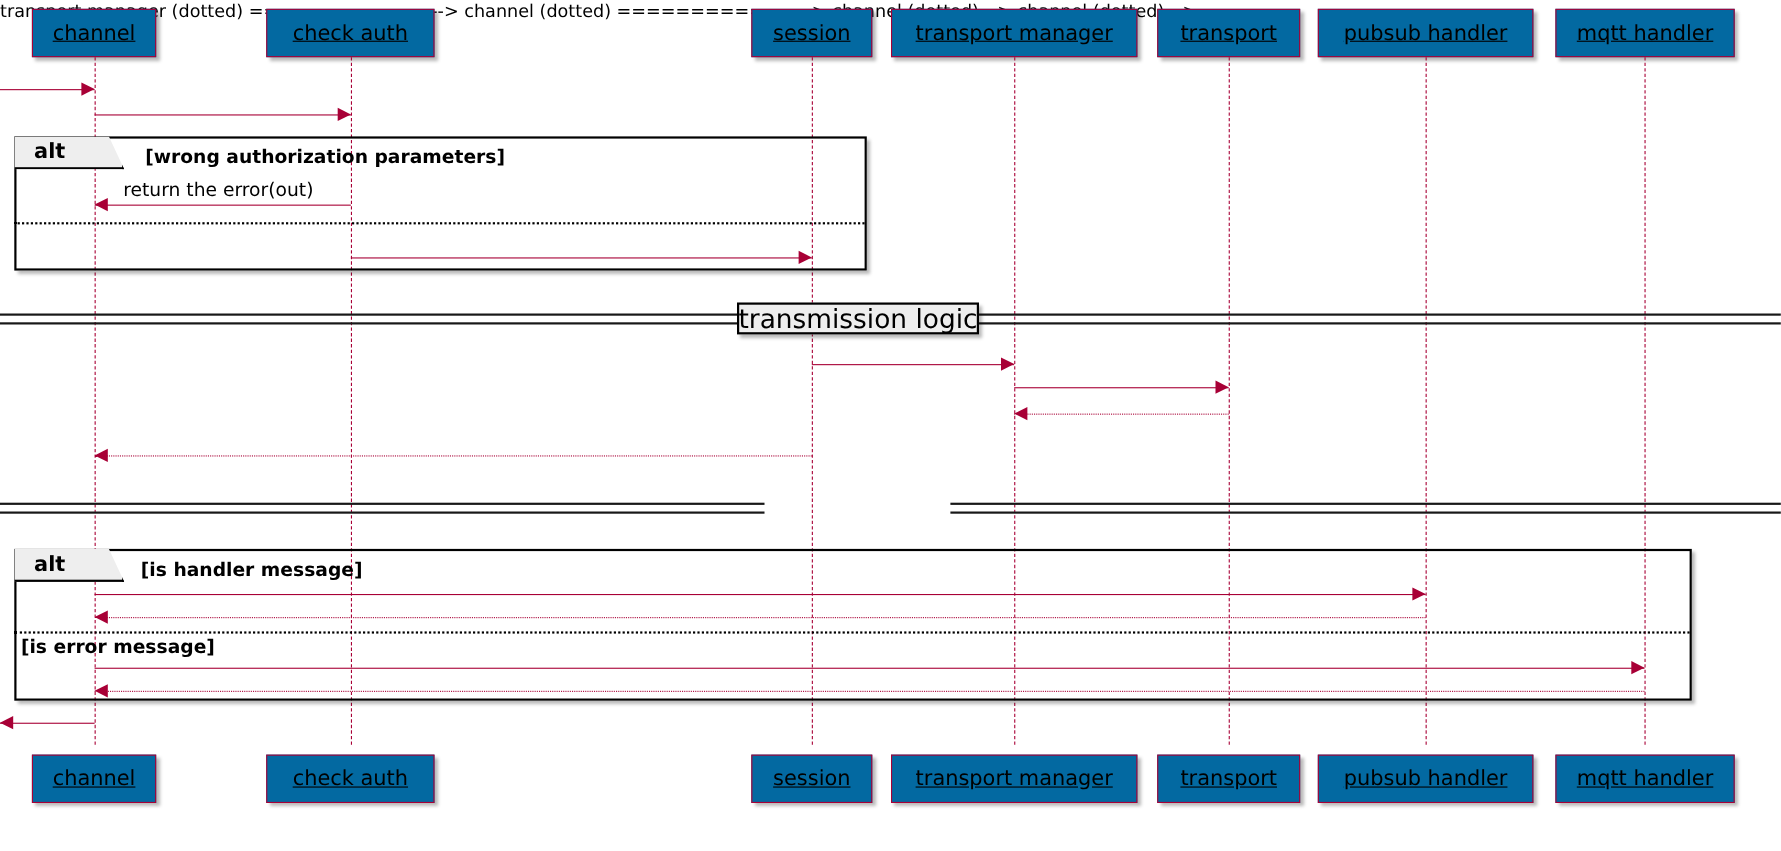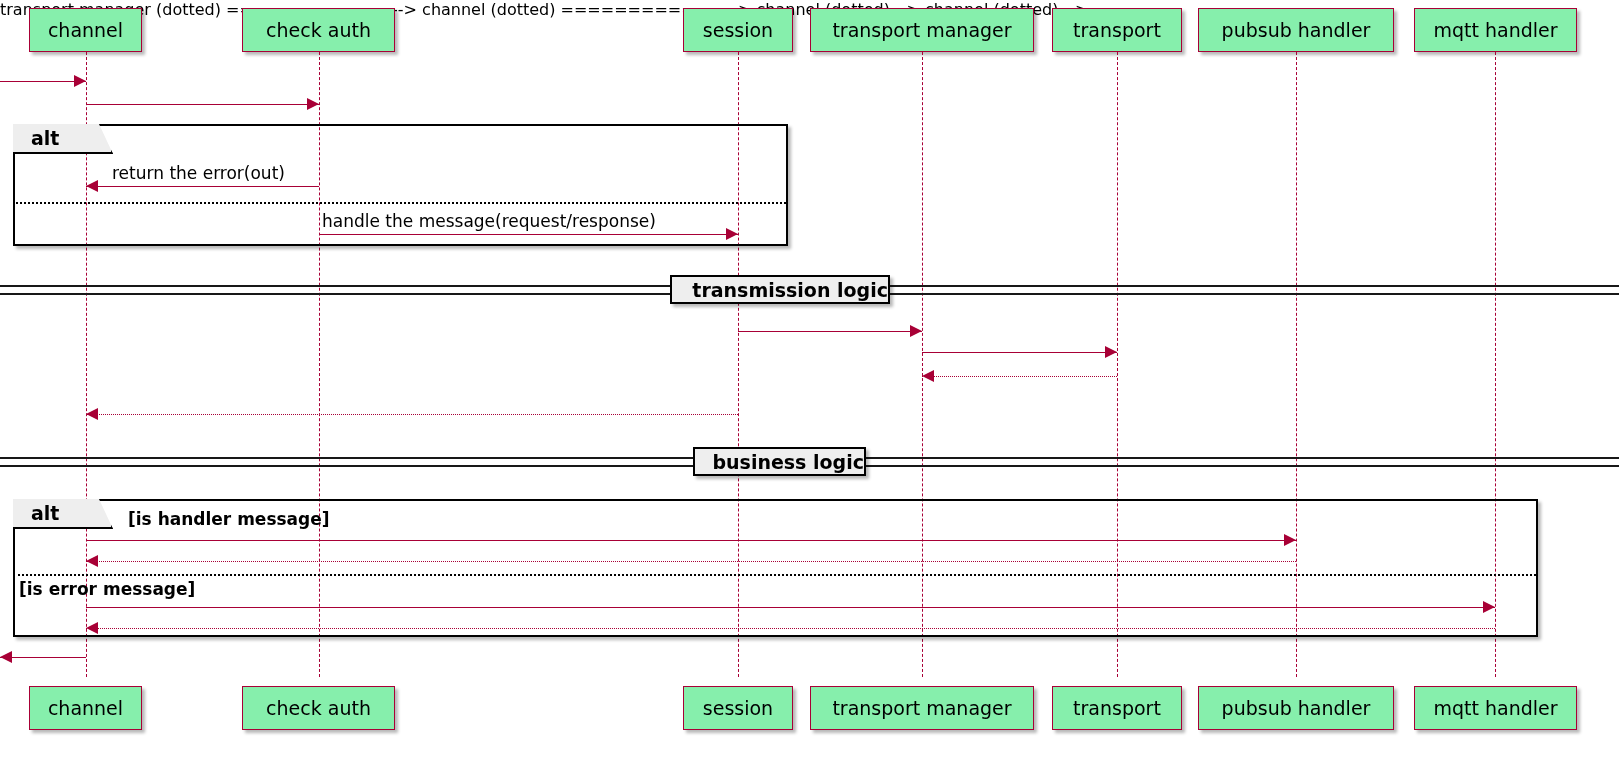--- a/index.html
+++ b/index.html
@@ -6,29 +6,30 @@
   html,body{margin:0;padding:0;background:#ffffff;}
   body{
     font-family:"DejaVu Sans","Liberation Sans",sans-serif;
     width:1619px;height:774px;overflow:hidden;
   }
   #diagram{position:relative;width:1619px;height:774px;background:#fff;}
 
   
   .participant{
     position:absolute;
-    background:#86efac;
+    background:#0369a1;
     border:1.5px solid #A80036;
     box-shadow:3px 3px 3px rgba(0,0,0,.28);
     color:#000;
     font-size:19px;
     line-height:1;
     display:flex;align-items:center;justify-content:center;
     white-space:nowrap;
     box-sizing:border-box;
+    text-decoration:underline;
   }
 
   
   .lifeline{
     position:absolute;
     width:0;
     border-left:1.6px dashed #A80036;
   }
 
   
@@ -97,22 +98,22 @@
   .sep-line2{
     position:absolute;
     height:0;
     border-top:2px solid #181818;
   }
   .sep-box{
     position:absolute;
     background:#EEEEEE;
     border:2.5px solid #000;
     box-shadow:3px 3px 3px rgba(0,0,0,.28);
-    font-size:19px;font-weight:bold;color:#000;
-    display:flex;align-items:center;justify-content:flex-end;
+    font-size:24px;font-weight:normal;color:#000;
+    display:flex;align-items:center;justify-content:center;
     white-space:nowrap;
     box-sizing:border-box;
   }
 </style>
 </head>
 <body>
 
 <div id="diagram">
 
   
@@ -153,35 +154,35 @@
 
   
   <div class="msg" style="left:86px;top:104px;width:233px;"></div>
   <div class="arrowhead right" style="left:307px;top:98px;"></div>
 
   
   <div class="group" style="left:13px;top:124px;width:775px;height:122px;"></div>
   <div class="group-header" style="left:13px;top:124px;width:100px;">
     <span>alt</span>
   </div>
+  <div class="group-cond" style="left:132px;top:135px;">
+    <span>[wrong authorization parameters]</span>
+  </div>
 
   
   <div class="msg-label" style="left:112px;top:165px;">
     <span>return the error(out)</span>
   </div>
   <div class="msg" style="left:86px;top:186px;width:233px;"></div>
   <div class="arrowhead left" style="left:86px;top:180px;"></div>
 
   
   <div class="group-divider" style="left:13px;top:202px;width:773px;"></div>
 
   
-  <div class="msg-label" style="left:322px;top:213px;">
-    <span>handle the message(request/response)</span>
-  </div>
   <div class="msg" style="left:319px;top:234px;width:419px;"></div>
   <div class="arrowhead right" style="left:726px;top:228px;"></div>
 
   
   <div class="sep-line" style="left:0px;top:285px;width:672px;"></div>
   <div class="sep-line2" style="left:0px;top:293px;width:672px;"></div>
   <div class="sep-line" style="left:888px;top:285px;width:731px;"></div>
   <div class="sep-line2" style="left:888px;top:293px;width:731px;"></div>
   <div class="sep-box" style="left:670px;top:275px;width:220px;height:29px;">
     <span>transmission logic</span>
@@ -201,23 +202,20 @@
 
    channel (dotted) ============ --&gt;
   <div class="msg dotted" style="left:86px;top:414px;width:652px;"></div>
   <div class="arrowhead left" style="left:86px;top:408px;"></div>
 
   
   <div class="sep-line" style="left:0px;top:457px;width:695px;"></div>
   <div class="sep-line2" style="left:0px;top:465px;width:695px;"></div>
   <div class="sep-line" style="left:864px;top:457px;width:755px;"></div>
   <div class="sep-line2" style="left:864px;top:465px;width:755px;"></div>
-  <div class="sep-box" style="left:693px;top:447px;width:173px;height:29px;">
-    <span>business logic</span>
-  </div>
 
   
   <div class="group" style="left:13px;top:499px;width:1525px;height:138px;"></div>
   <div class="group-header" style="left:13px;top:499px;width:100px;">
     <span>alt</span>
   </div>
   <div class="group-cond" style="left:128px;top:511px;">
     <span>[is handler message]</span>
   </div>
 

